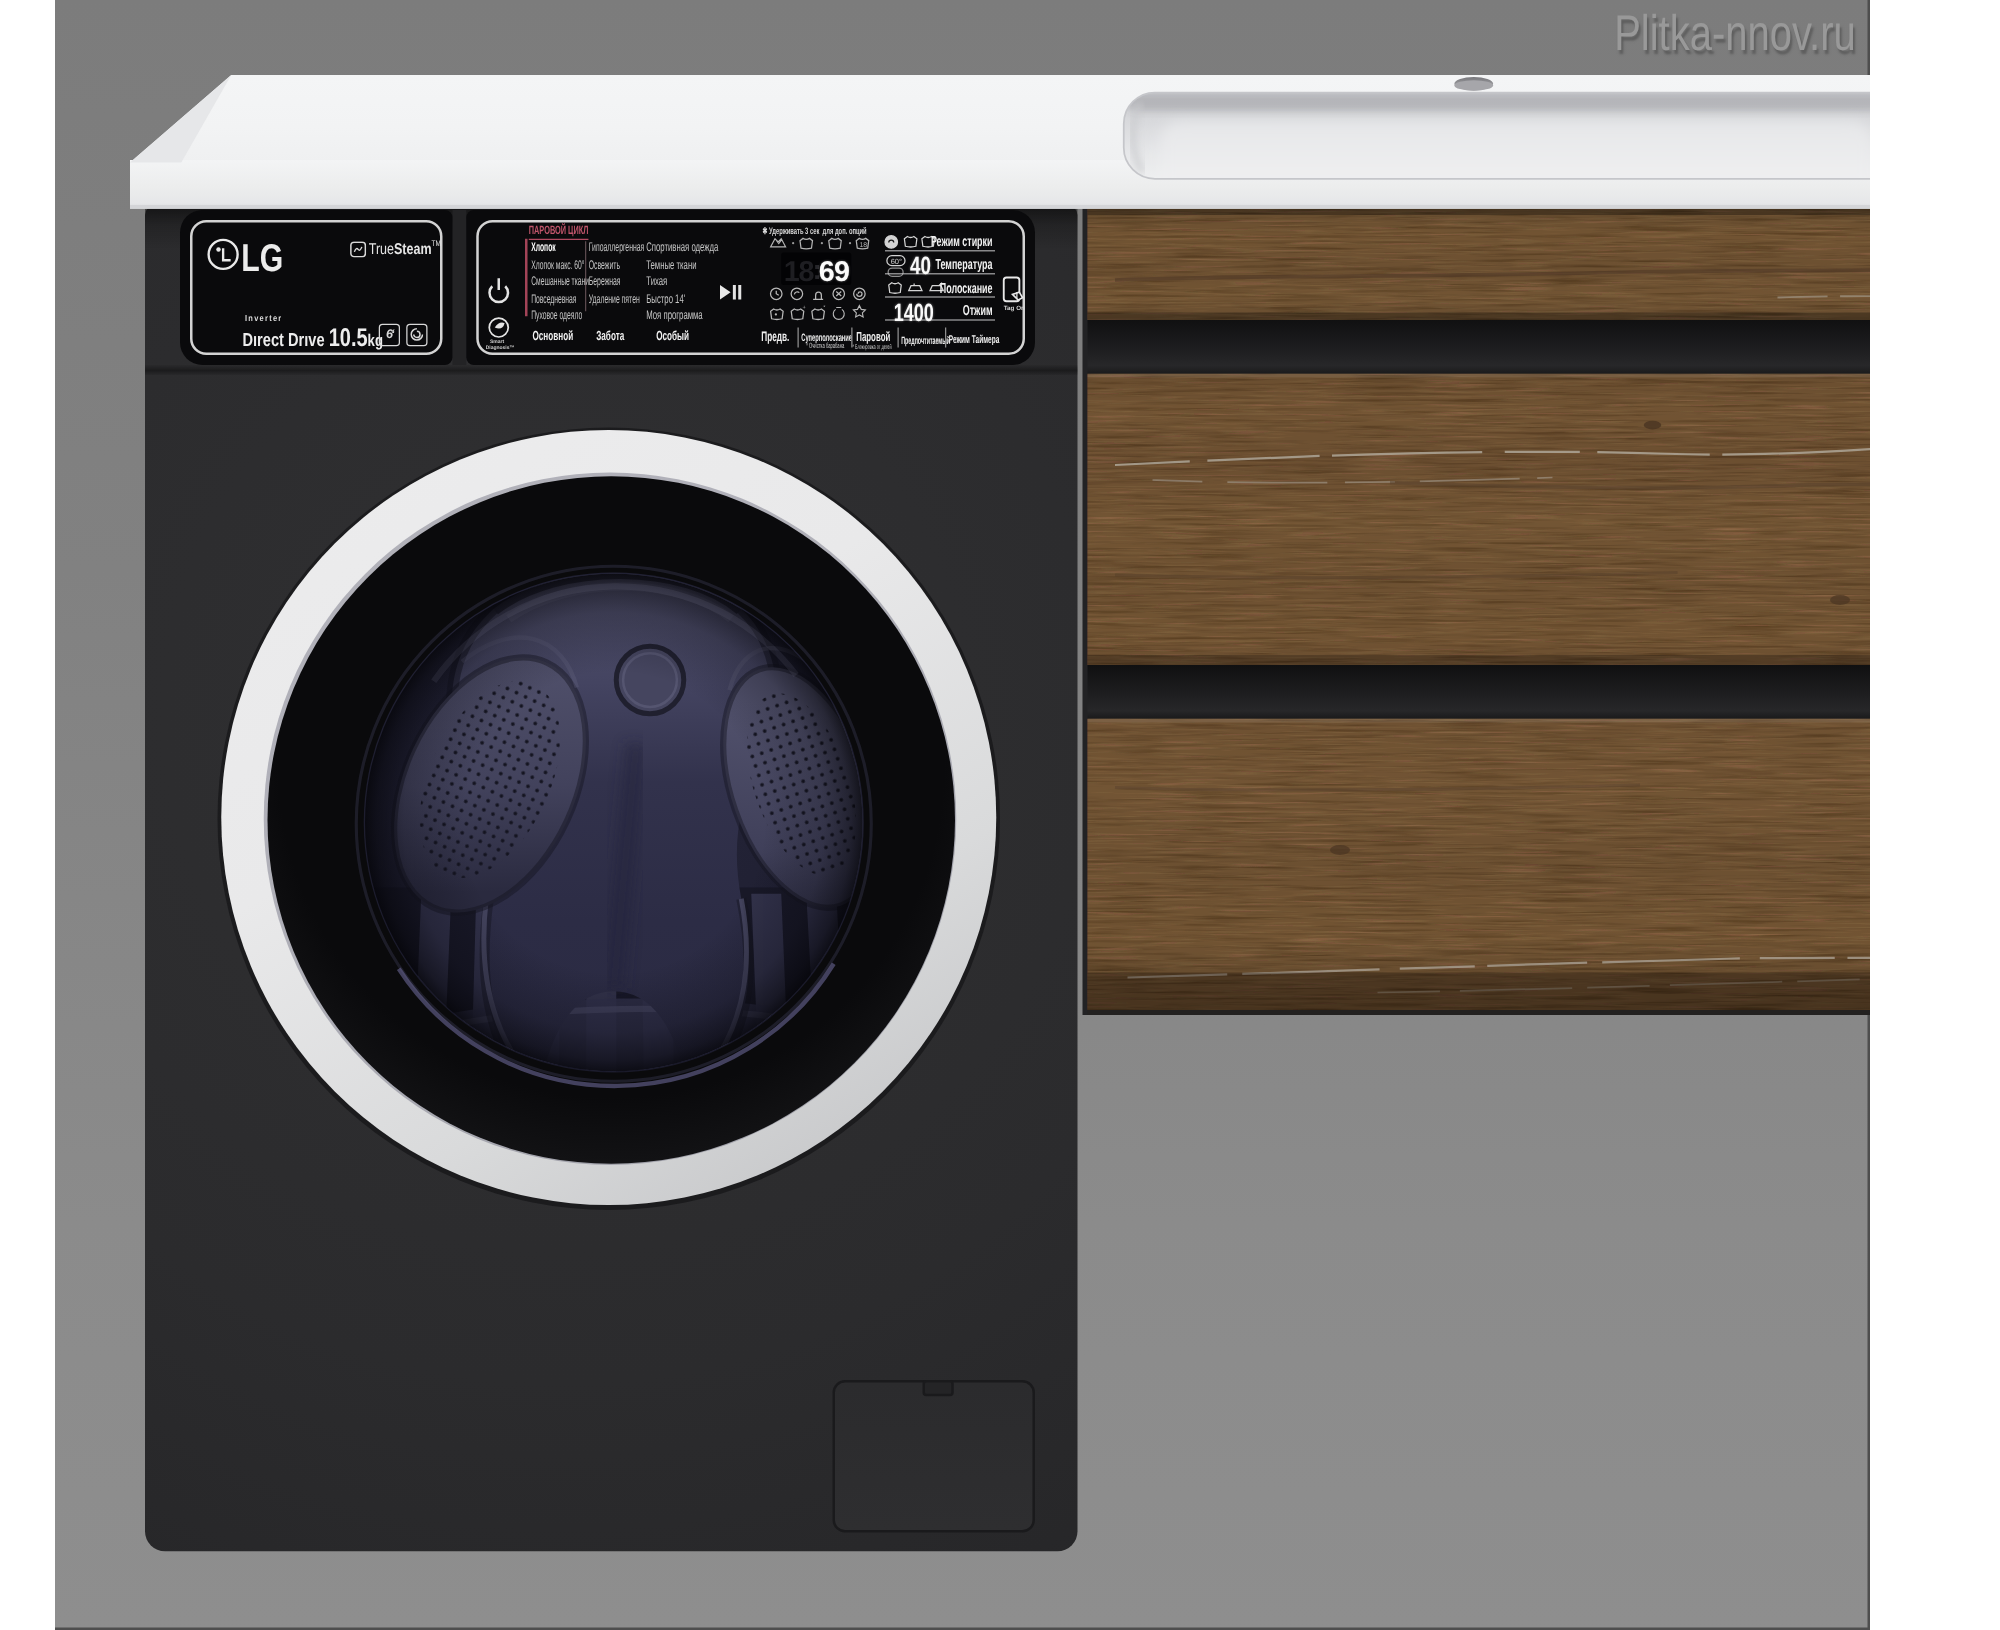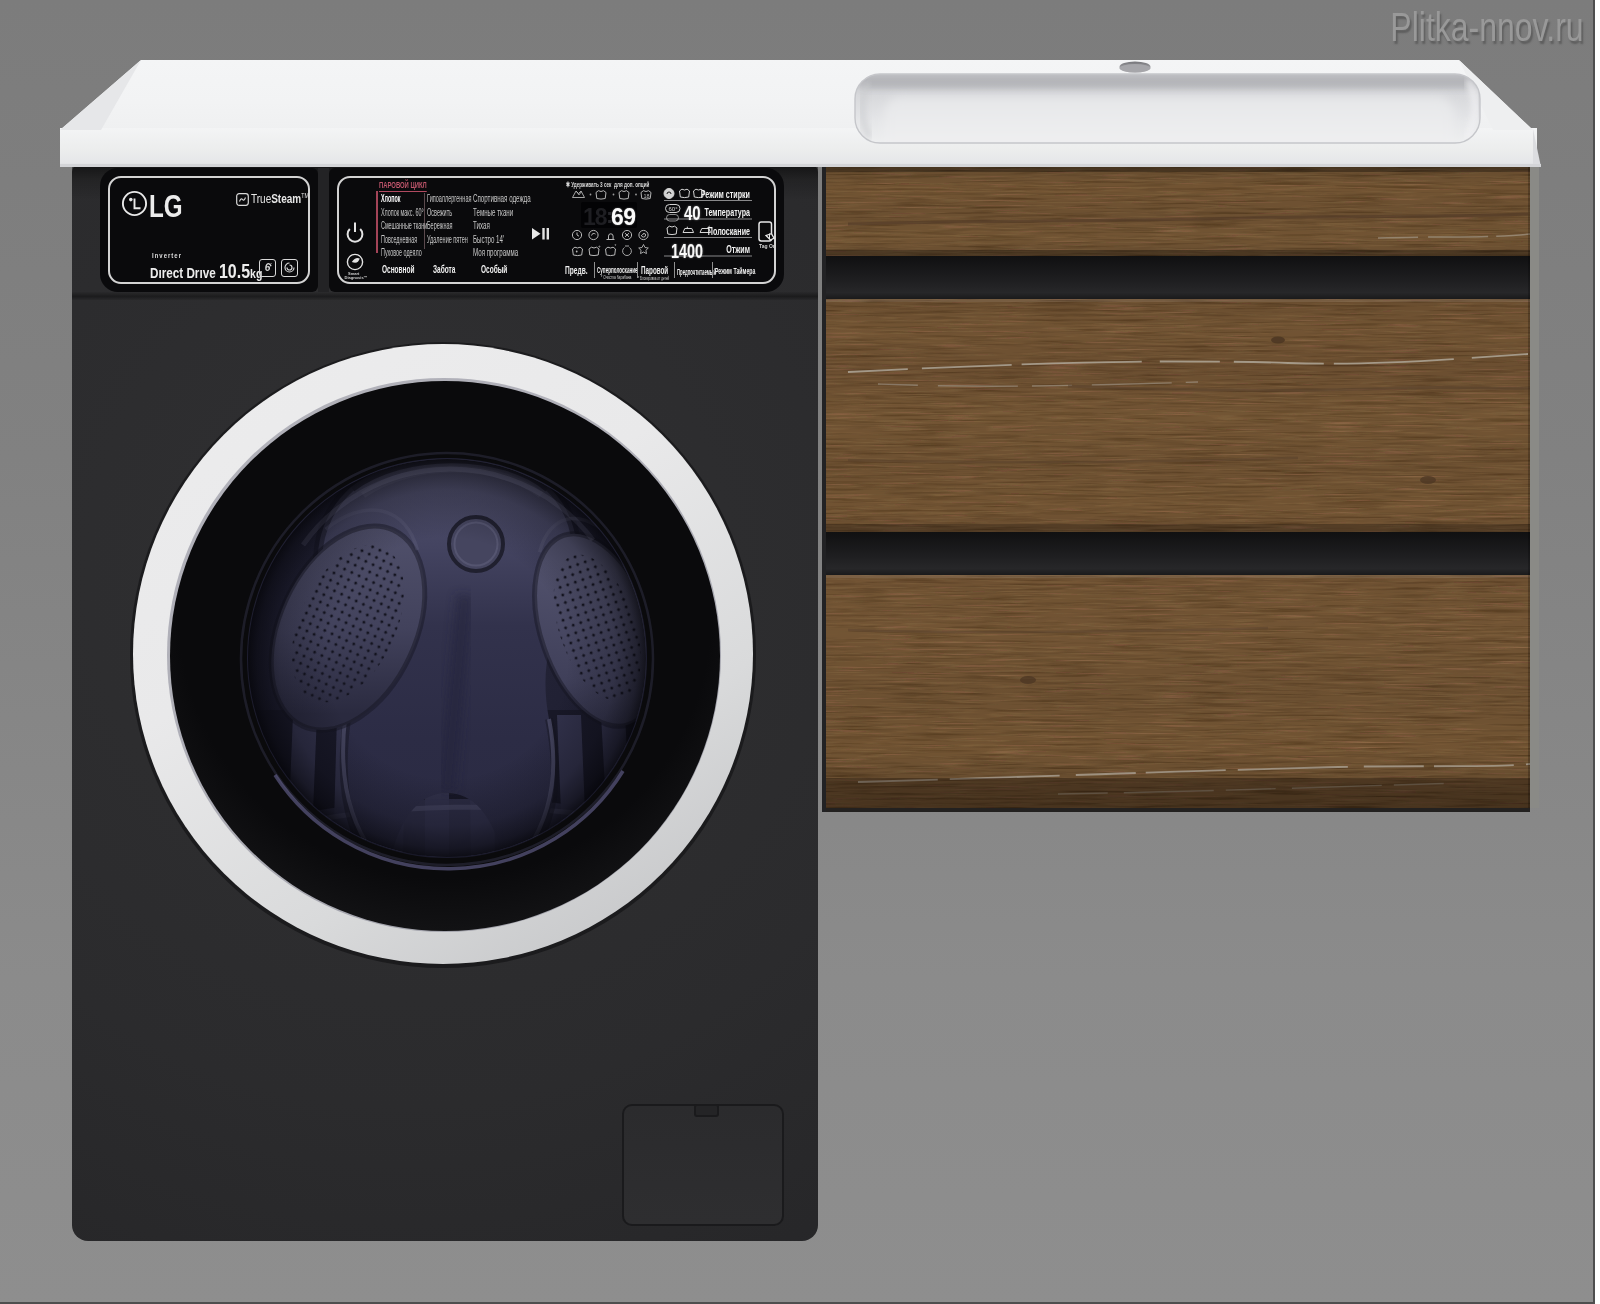--- a/index.html
+++ b/index.html
@@ -1,18 +1,18 @@
 <!DOCTYPE html>
 <html><head>
 <meta charset="utf-8">
 <style>
   html,body{margin:0;padding:0;}
-  #stage{position:relative;width:1595px;height:1304px;overflow:hidden;
+  #stage{position:relative;width:1452px;height:1304px;overflow:hidden;
     background:linear-gradient(180deg,#7c7c7c 0%,#818181 35%,#8b8b8b 75%,#8e8e8e 100%);
-    font-family:"Liberation Sans", sans-serif;}
+    font-family:"Liberation Sans", sans-serif;margin-left:44px;}
   .abs{position:absolute;}
 </style>
 </head>
 <body>
 <div id="stage">
 
   <div class="abs" style="right:0;top:0;width:2px;height:1304px;background:#4e4e4e;"></div>
   <div class="abs" style="left:0;bottom:0;width:1600px;height:2px;background:#4e4e4e;"></div>
 
   <div class="abs" style="right:11px;top:5px;height:42px;white-space:nowrap;

